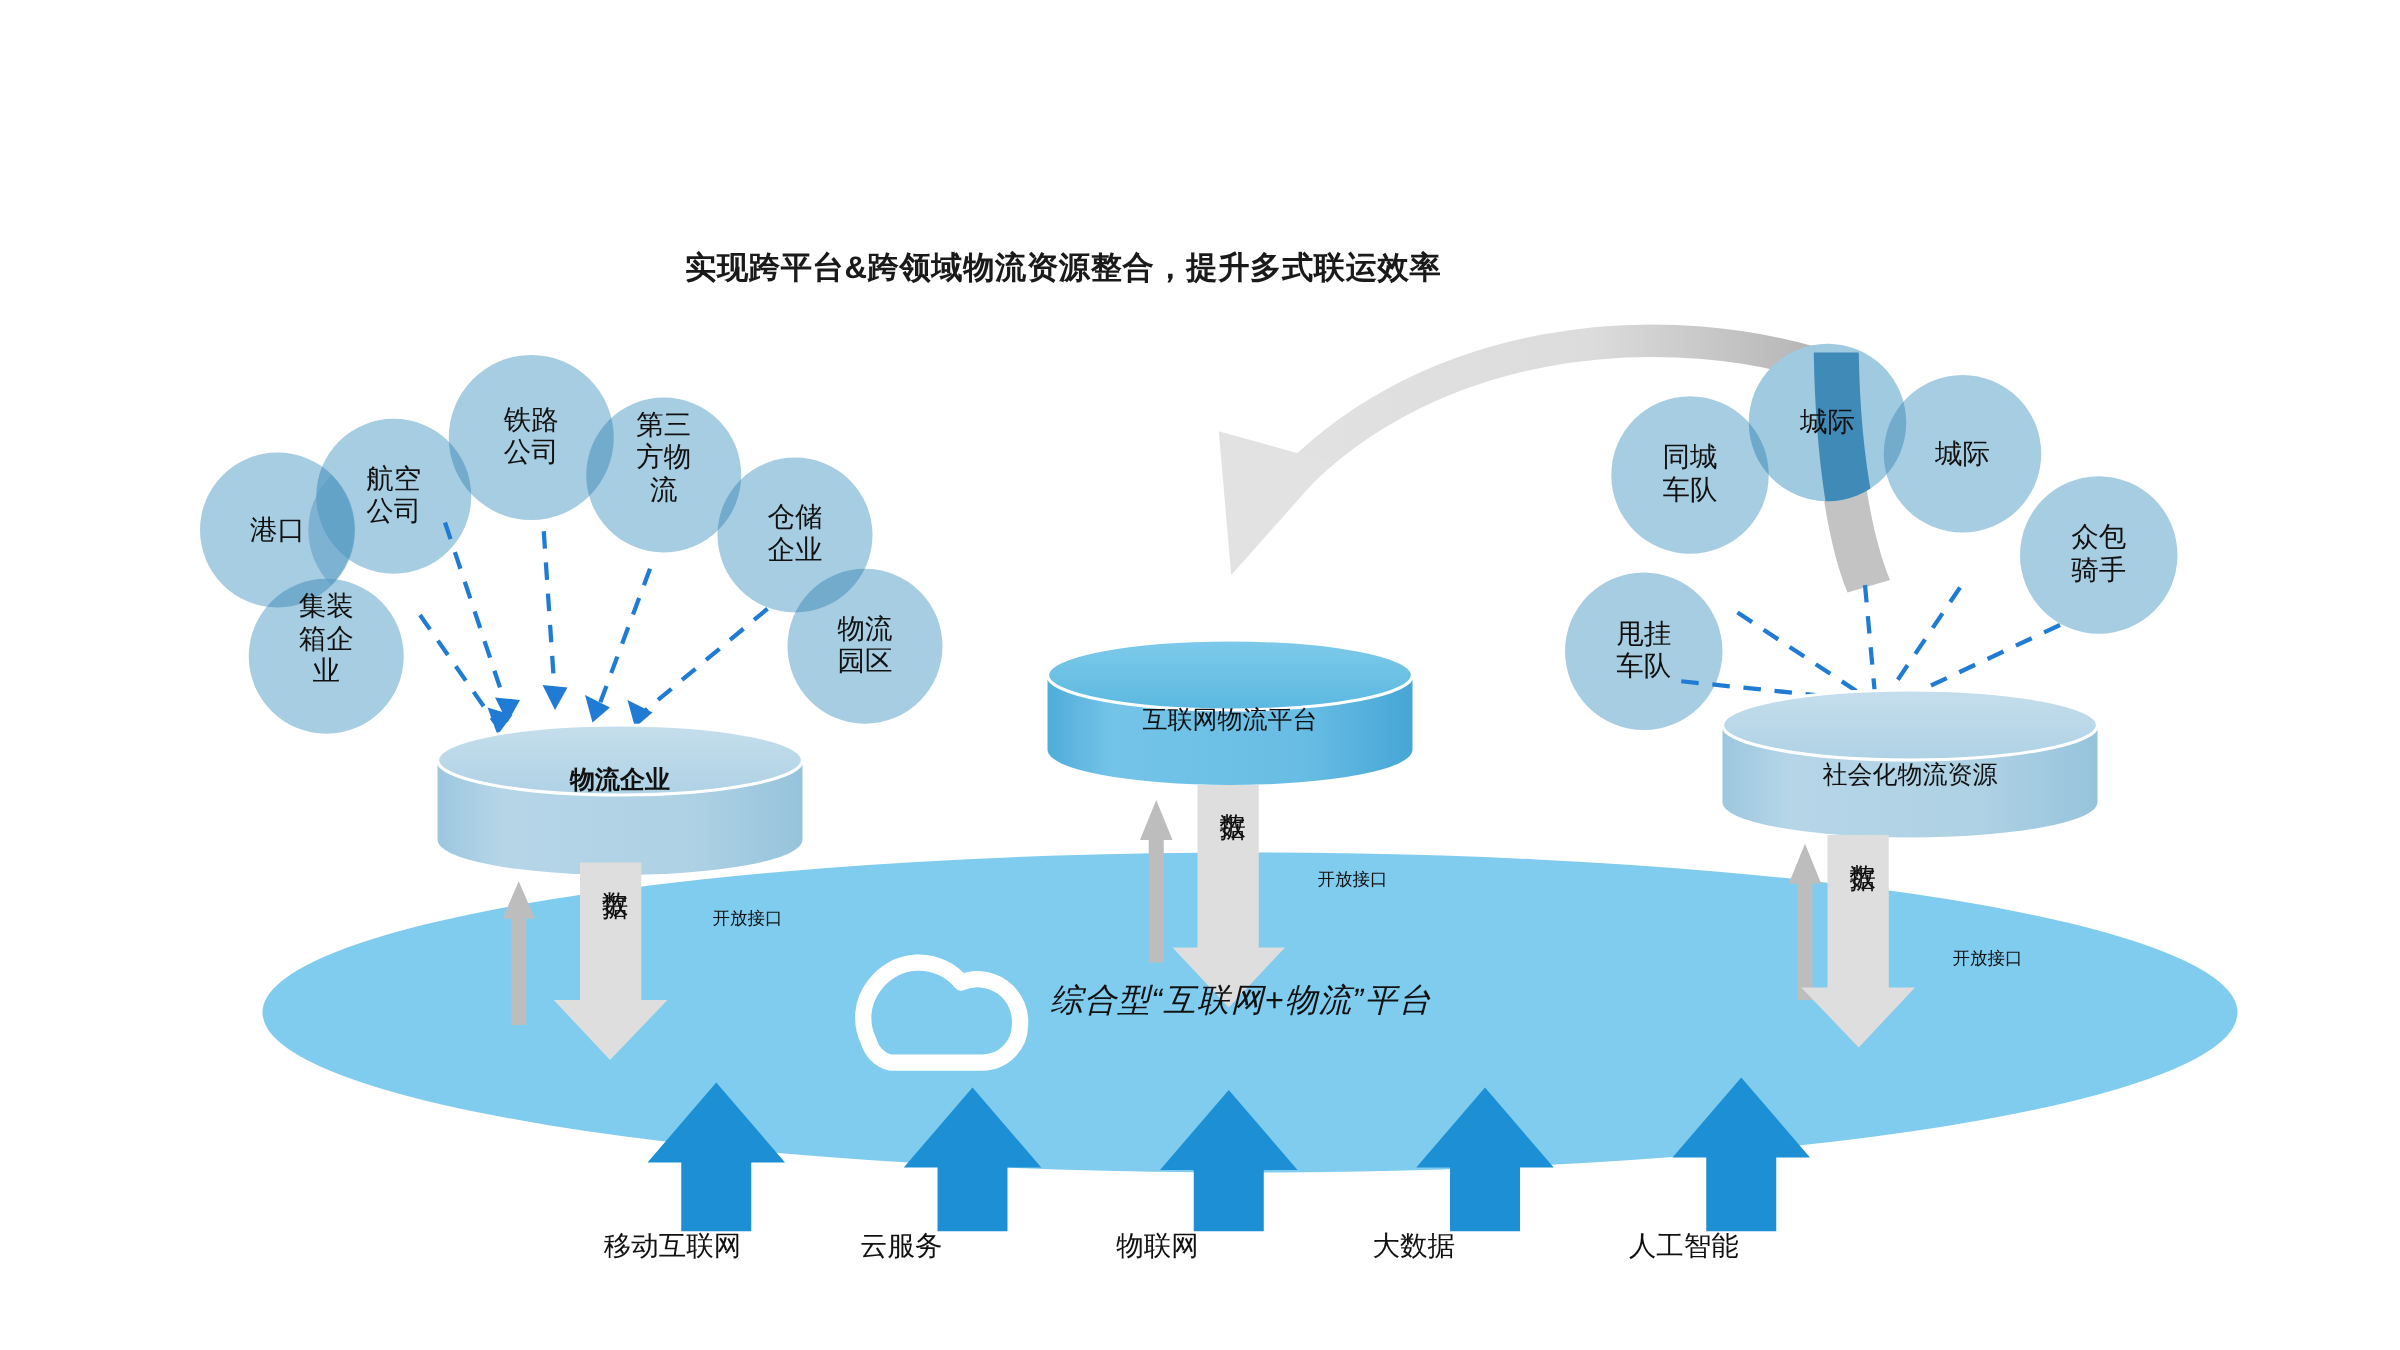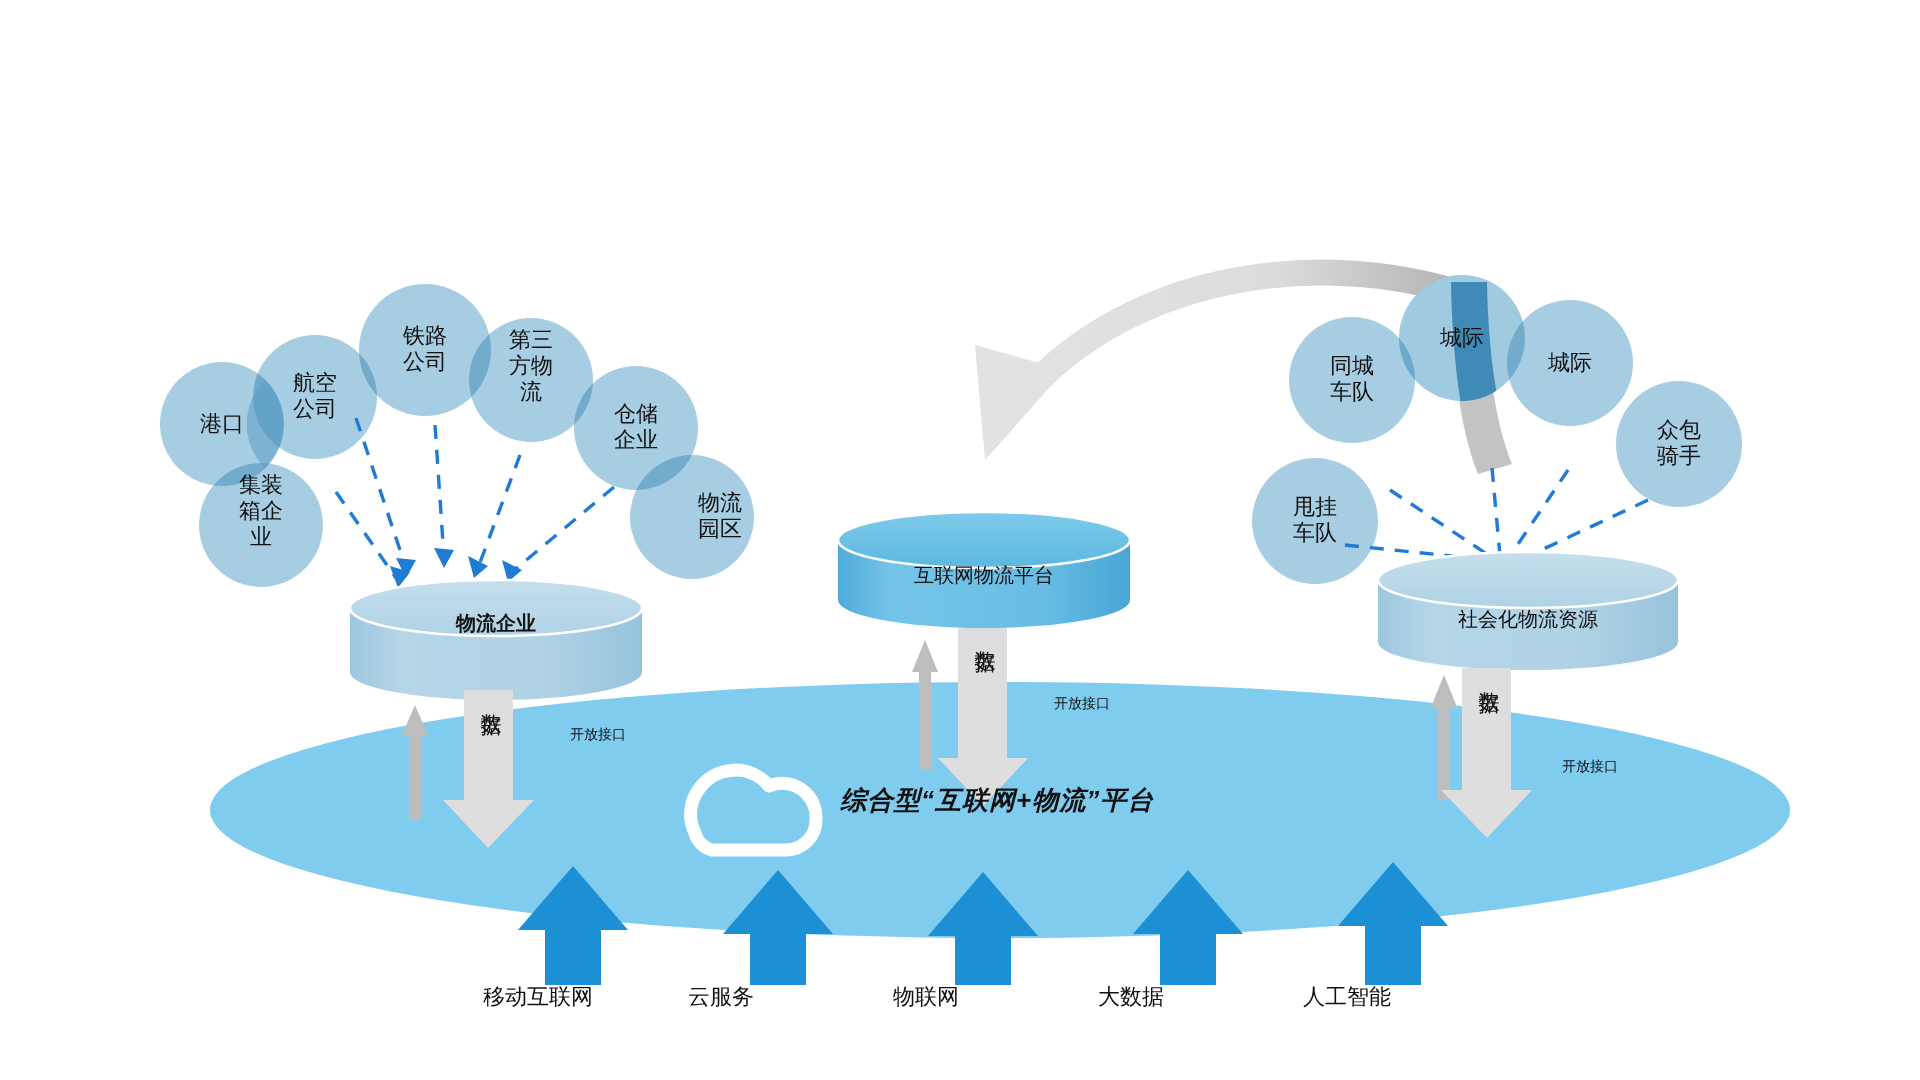--- a/index.html
+++ b/index.html
@@ -65,39 +65,40 @@
   }
   .api-label {
     position: absolute;
     color: #111111;
     font-size: 14px;
     white-space: nowrap;
   }
   .platform-text {
     position: absolute;
     font-size: 26px;
-    font-weight: bold;
+    font-weight: normal;
     font-style: italic;
     color: #111111;
     white-space: nowrap;
     letter-spacing: 1px;
   }
   .pillar-label {
     position: absolute;
     font-size: 22px;
     color: #111111;
     text-align: left;
     white-space: nowrap;
   }
 </style>
 </head>
 <body>
 
 <div id="stage">
 
+  <div class="sub-title">实现跨平台&amp;跨领域物流资源整合，提升多式联运效率</div>
 
   <svg id="art" viewBox="0 0 1920 1080">
     <defs>
       <linearGradient id="gradCylLightTop" x1="0" y1="0" x2="0" y2="1">
         <stop offset="0%" stop-color="#C5DEEC"></stop>
         <stop offset="100%" stop-color="#AFD2E5"></stop>
       </linearGradient>
       <linearGradient id="gradCylLightBody" x1="0" y1="0" x2="1" y2="0">
         <stop offset="0%" stop-color="#9CC7DF"></stop>
         <stop offset="18%" stop-color="#B6D6E8"></stop>
@@ -270,21 +271,21 @@
   <div class="node-label" style="left:375px; top:323px; width:100px;">铁路
 公司</div>
   <div class="node-label" style="left:483px; top:327px; width:96px;">第三
 方物
 流</div>
   <div class="node-label" style="left:586px; top:401px; width:100px;">仓储
 企业</div>
   <div class="node-label" style="left:213px; top:472px; width:96px;">集装
 箱企
 业</div>
-  <div class="node-label" style="left:642px; top:490px; width:100px;text-align:right;">物流
+  <div class="node-label" style="left:642px; top:490px; width:100px;">物流
 园区</div>
 
   <div class="node-label" style="left:1302px; top:353px; width:100px;">同城
 车队</div>
   <div class="node-label" style="left:1412px; top:325px; width:100px;">城际</div>
   <div class="node-label" style="left:1520px; top:350px; width:100px;">城际</div>
   <div class="node-label" style="left:1629px; top:417px; width:100px;">众包
 骑手</div>
   <div class="node-label" style="left:1265px; top:494px; width:100px;">甩挂
 车队</div>

